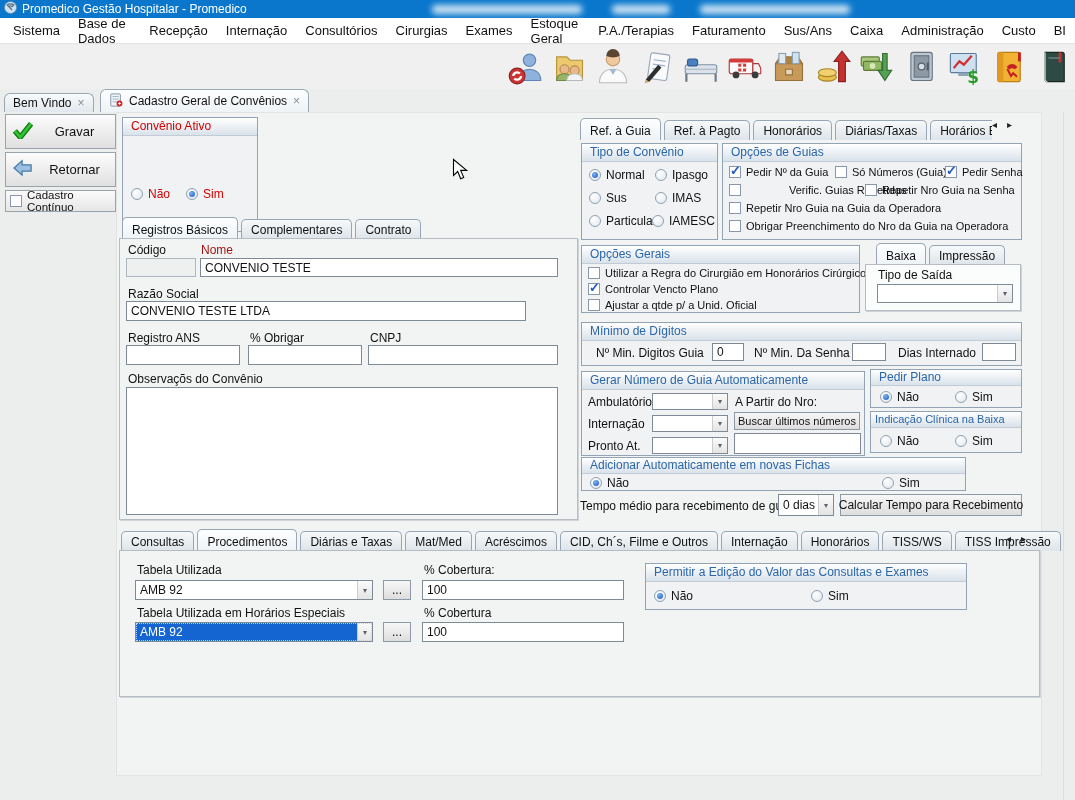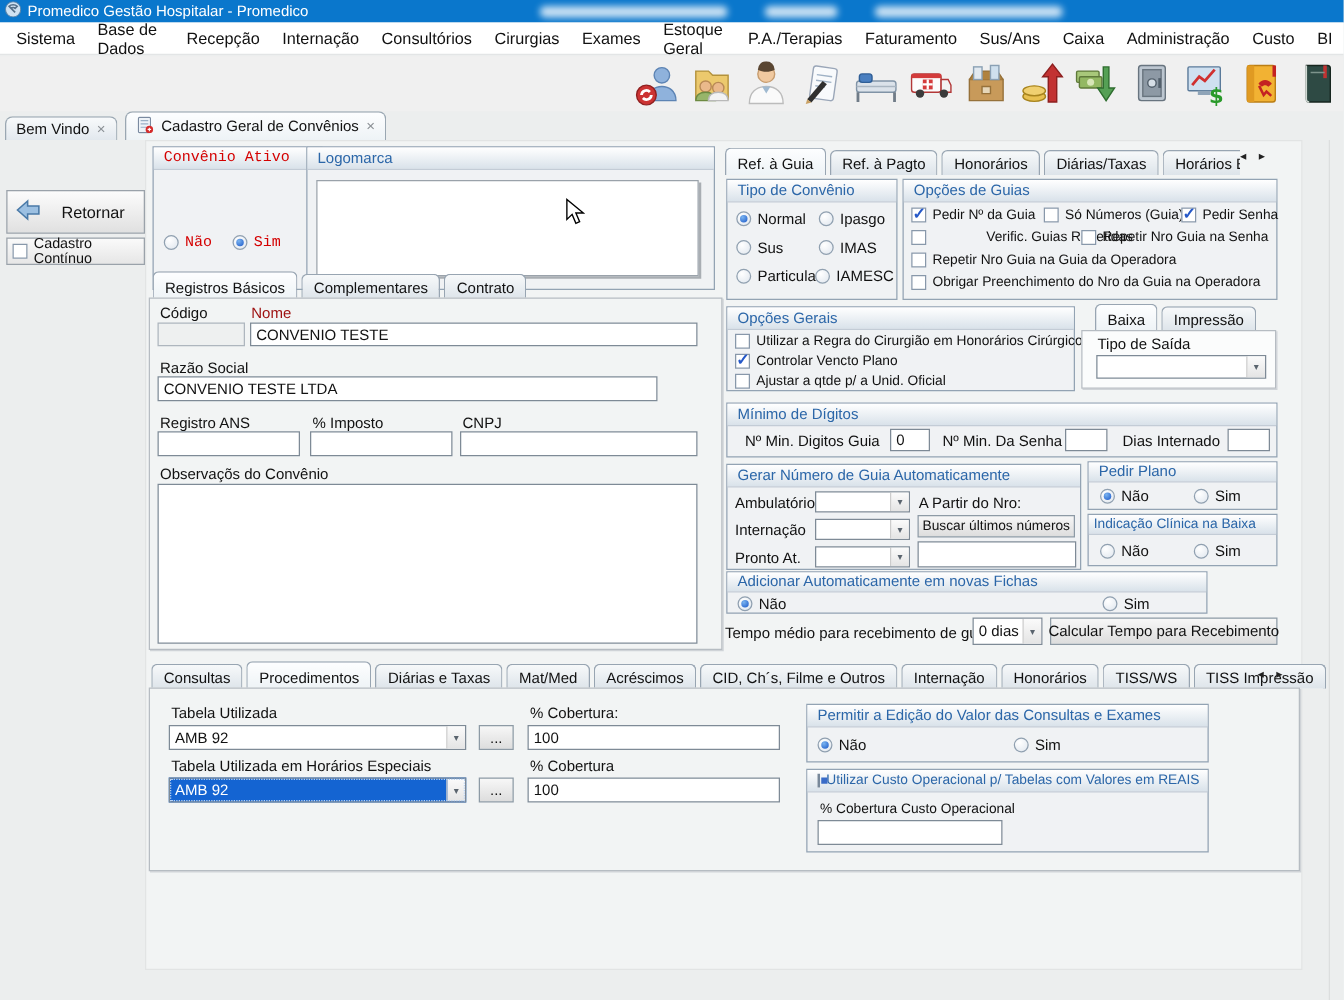--- a/index.html
+++ b/index.html
@@ -227,47 +227,50 @@
             <path d="M12 10.4v3.2M10.4 12h3.2" stroke="#fff"></path>
           </svg></span>
       <span>Cadastro Geral de Convênios</span>
       <span class="x">×</span>
     </div>
   </div>
 
   <div class="page"></div>
   <div class="vline"></div>
 
+  <div class="side-btn" style="top:114px;">
+    <span style="margin-left:6px;"><svg width="22" height="18" viewBox="0 0 24 20">
+          <path d="M3 11l6 7L21 3" stroke="#0d7a0d" stroke-width="6" fill="none"></path>
+          <path d="M3 11l6 7L21 3" stroke="#35c035" stroke-width="3.2" fill="none"></path>
+        </svg></span>
+    <span class="cap">Gravar</span>
+  </div>
   <div class="side-btn" style="top:152px;">
     <span style="margin-left:6px;"><svg width="22" height="18" viewBox="0 0 24 20">
           <path d="M11 2L2 10l9 8v-4.5h10v-7H11z" fill="#9cc0e2" stroke="#4a7aa8" stroke-width="1.4"></path>
         </svg></span>
     <span class="cap">Retornar</span>
   </div>
   <div class="side-chk" style="top:190px;">
     <span class="cb"></span>
     <span>Cadastro Contínuo</span>
   </div>
 
-  <div class="grp" style="left:122px; top:117px; width:136px; height:115px;font-family:Liberation Mono, monospace;">
+  <div class="grp" style="left:122px; top:117px; width:136px; height:115px;">
     <div class="ghd red">Convênio Ativo</div>
     <div class="opt" style="left:8px; top:69px;">
       <span class="radio"></span>
       <span class="red-t">Não</span>
     </div>
     <div class="opt" style="left:63px; top:69px;">
       <span class="radio sel"></span>
       <span class="red-t">Sim</span>
     </div>
   </div>
 
-  <div class="grp" style="left:245px; top:117px; width:327px; height:115px;">
-    <div class="ghd">Logomarca</div>
-    <div style="position:absolute; left:7px; top:26px; width:306px; height:77px; background:#fff; border:1px solid #9aa2aa; box-shadow:2px 2px 0 #a9aeb3;"></div>
-  </div>
 
   <div style="position:absolute; left:452px; top:158px; z-index:50;">
     <svg width="17" height="24" viewBox="0 0 17 24">
         <path d="M1.5 1.5v16l4.2-4 3 7.2 3-1.3-3-7h6z" fill="#fff" stroke="#000" stroke-width="1.1"></path>
       </svg>
   </div>
 
   <div class="tabs" style="left:122px; top:214px; height:25px;">
     <div class="tab active">Registros Básicos</div>
     <div class="tab">Complementares</div>
@@ -276,21 +279,21 @@
 
   <div class="panel3d" style="left:119px; top:238px; width:459px; height:282px;"></div>
   <div class="lbl" style="left:128px; top:243px;">Código</div>
   <div class="lbl dkred" style="left:201px; top:243px;">Nome</div>
   <div class="fld dis" style="left:126px; top:258px; width:70px; height:19px;"></div>
   <div class="fld" style="left:200px; top:258px; width:358px; height:19px;">CONVENIO TESTE</div>
   <div class="lbl" style="left:128px; top:287px;">Razão Social</div>
   <div class="fld" style="left:126px; top:301px; width:400px; height:20px;">CONVENIO TESTE LTDA</div>
   <div class="lbl" style="left:128px; top:331px;">Registro ANS</div>
   <div class="fld" style="left:126px; top:345px; width:114px; height:20px;"></div>
-  <div class="lbl" style="left:250px; top:331px;">% Imposto</div>
+  <div class="lbl" style="left:250px; top:331px;">% Obrigar</div>
   <div class="fld" style="left:248px; top:345px; width:114px; height:20px;"></div>
   <div class="lbl" style="left:370px; top:331px;">CNPJ</div>
   <div class="fld" style="left:368px; top:345px; width:190px; height:20px;"></div>
   <div class="lbl" style="left:128px; top:372px;">Observaçõs do Convênio</div>
   <div class="fld" style="left:126px; top:387px; width:432px; height:128px; align-items:flex-start;"></div>
 
   <div class="tabs" style="left:580px; top:113px; height:27px; width:412px; overflow:hidden;">
     <div class="tab active">Ref. à Guia</div>
     <div class="tab">Ref. à Pagto</div>
     <div class="tab">Honorários</div>
@@ -501,24 +504,14 @@
     <div class="opt" style="left:8px; top:25px;">
         <span class="radio sel"></span>
         <span>Não</span>
       </div>
     <div class="opt" style="left:165px; top:25px;">
         <span class="radio"></span>
         <span>Sim</span>
       </div>
   </div>
 
-  <div class="grp" style="left:645px; top:615px; width:322px; height:67px;">
-    <div class="ghd s11" style="display:flex; align-items:center; gap:5px; color:#2b66a8;">
-      <span style="width:11px; height:11px; border:1px solid #78889a; background:#fff; display:inline-block; position:relative;">
-          <span style="position:absolute; left:2px; top:2px; width:5px; height:5px; background:#3a6cc8;"></span>
-        </span>
-      <span>Utilizar Custo Operacional p/ Tabelas com Valores em REAIS</span>
-    </div>
-    <div class="lbl s11" style="left:10px; top:25px;">% Cobertura Custo Operacional</div>
-    <div class="fld" style="left:8px; top:40px; width:148px; height:20px;"></div>
-  </div>
 
 </div>
 
 </body></html>

